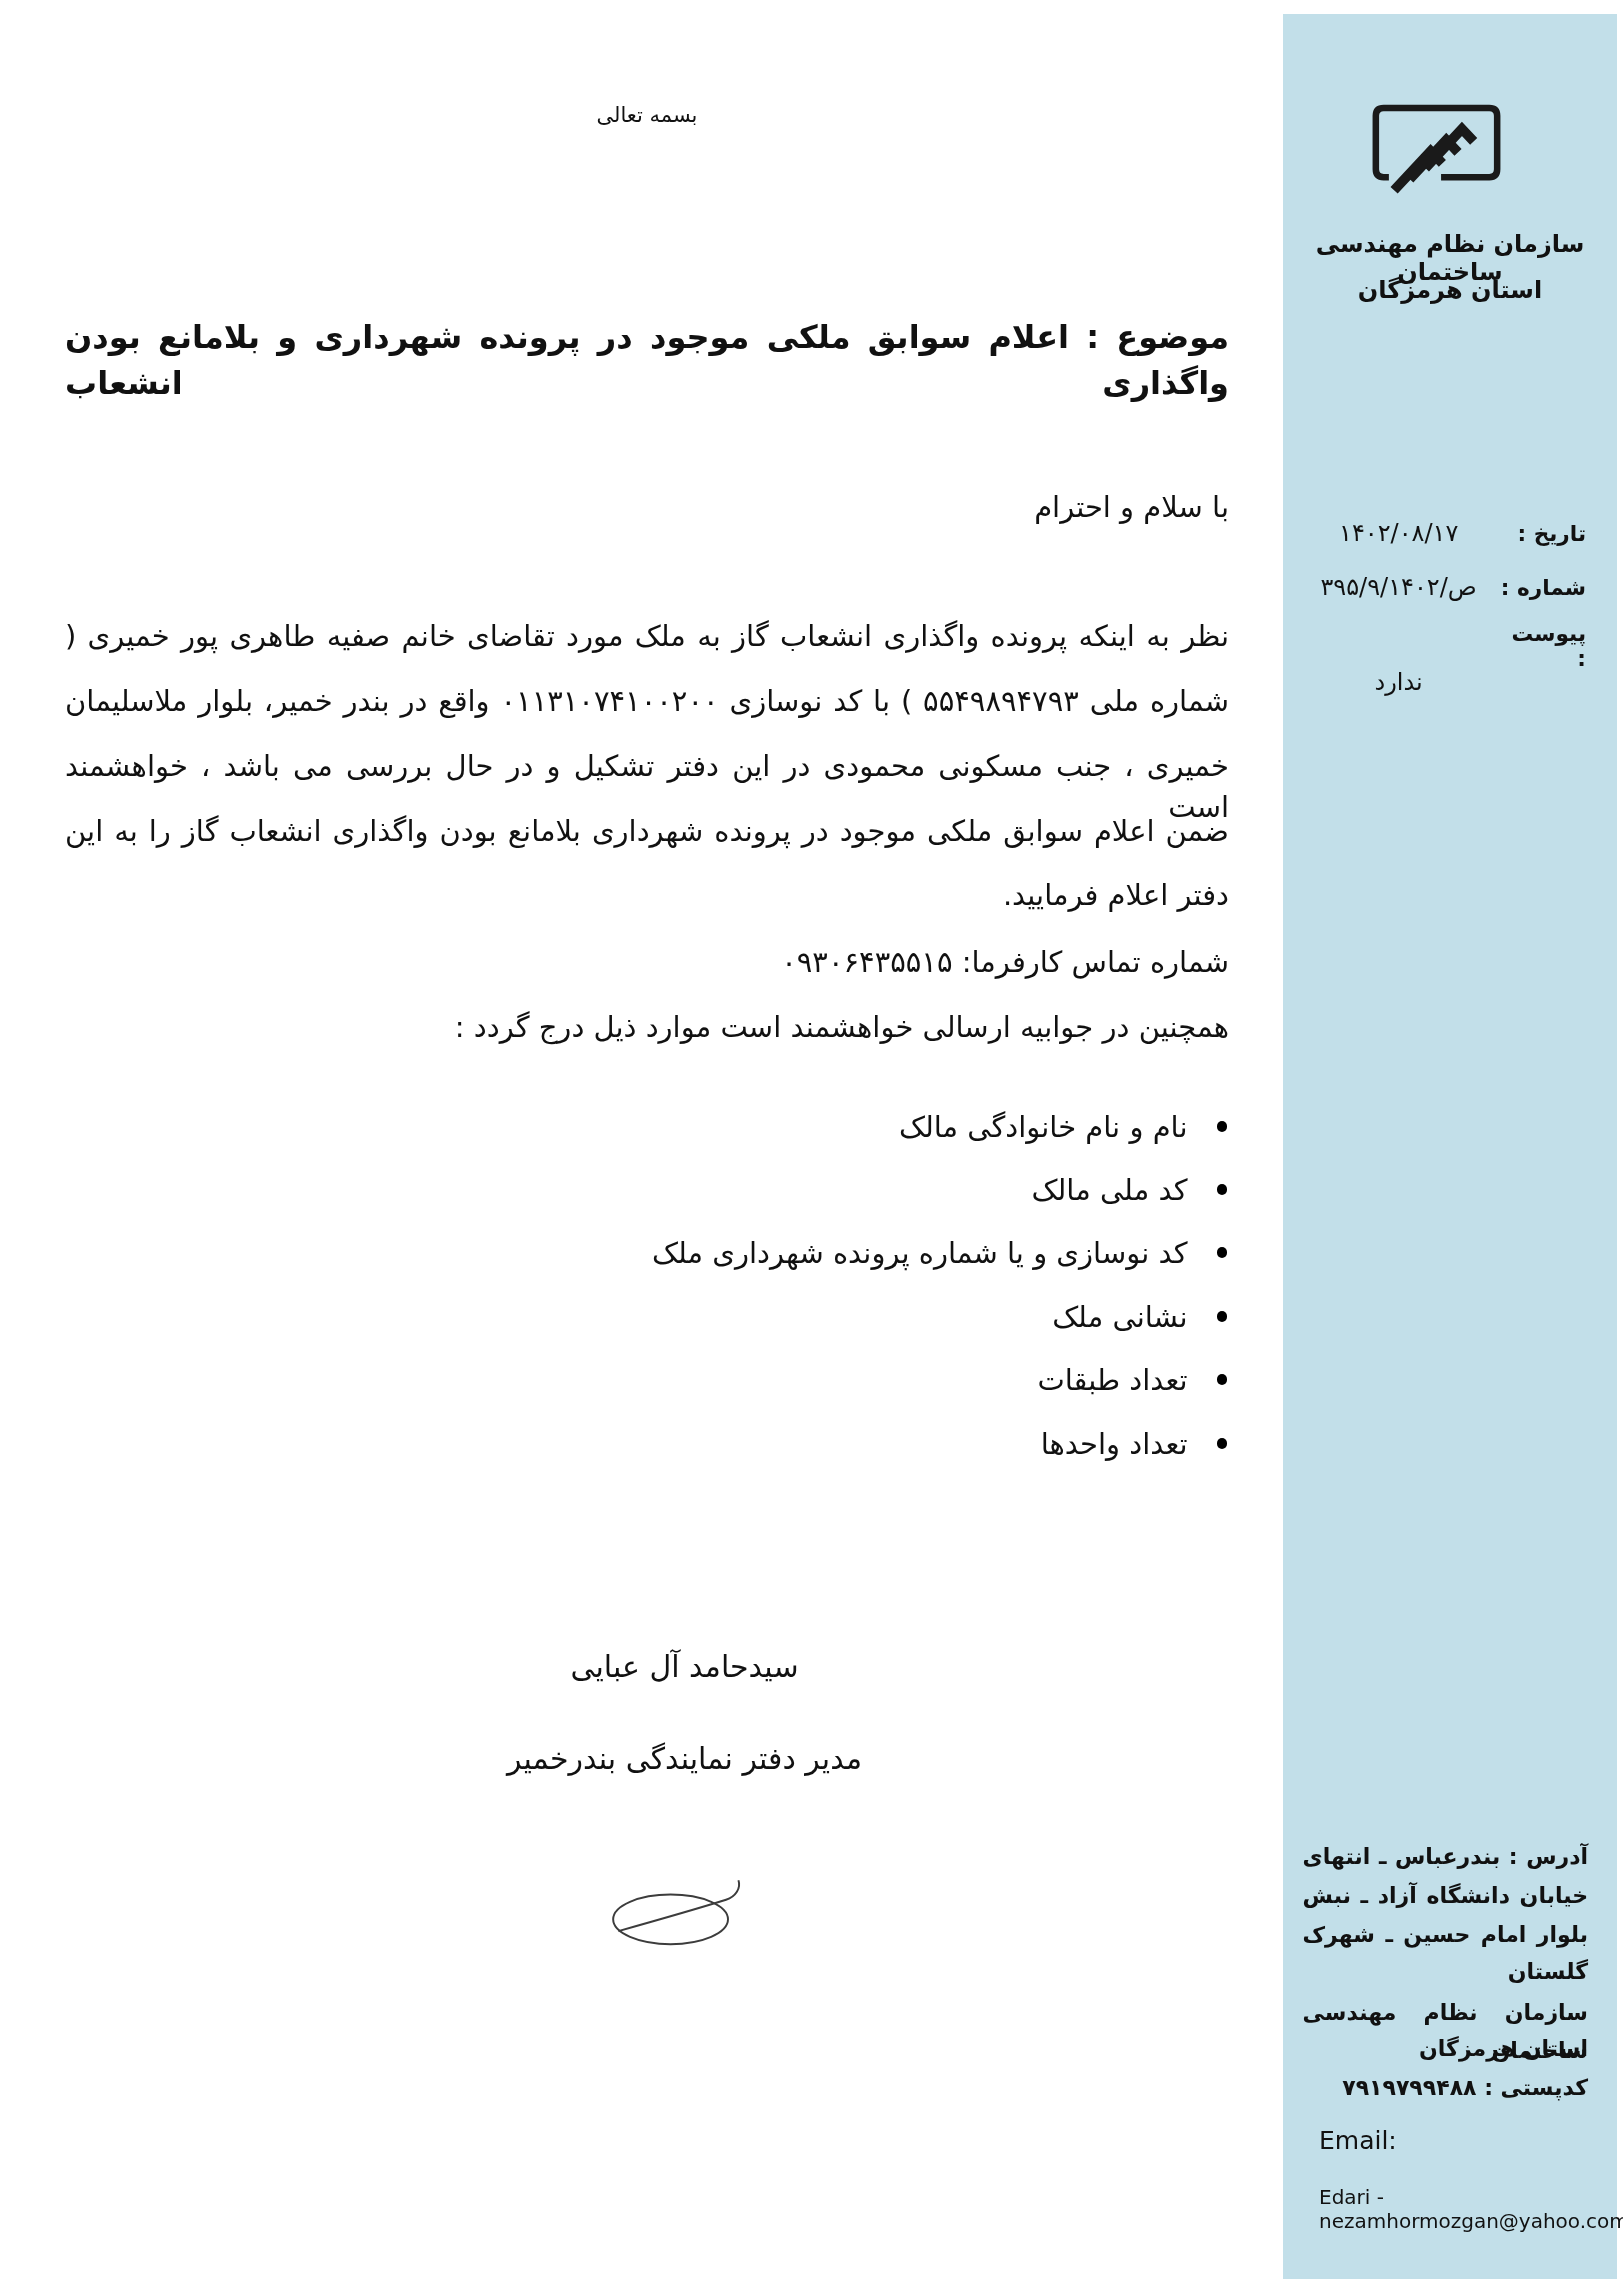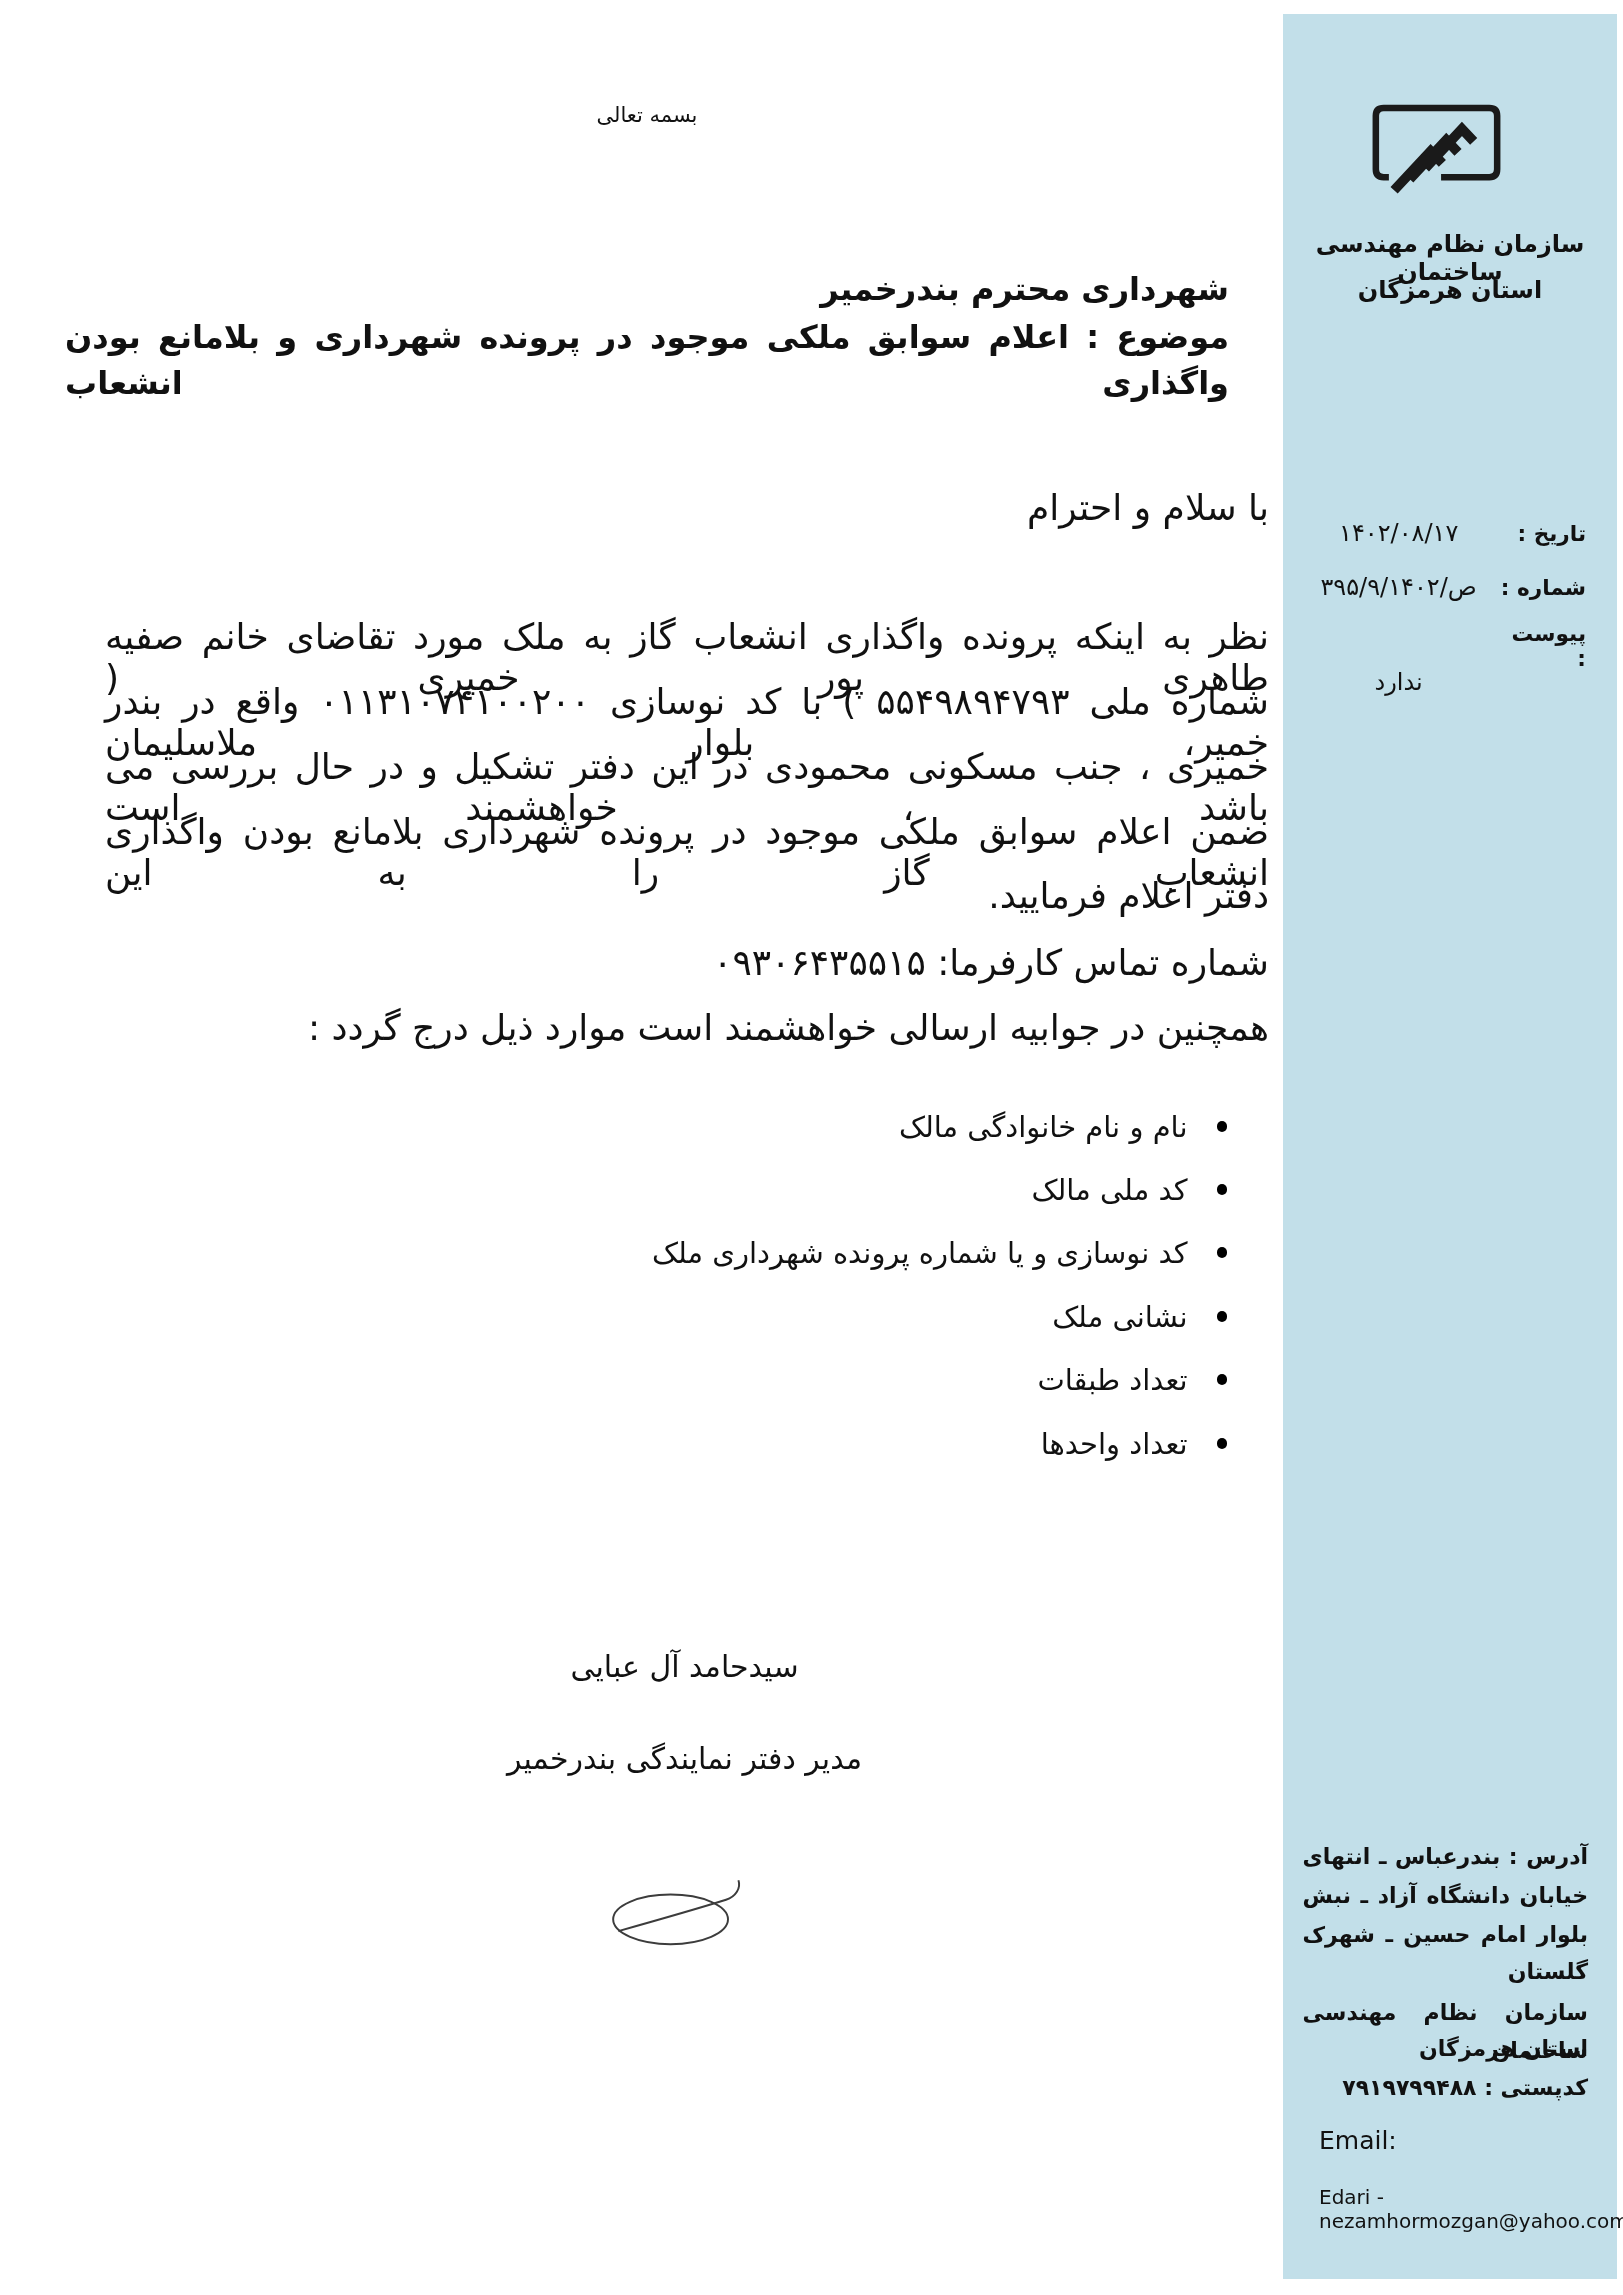--- a/index.html
+++ b/index.html
@@ -7,21 +7,21 @@
     position:relative; width:1623px; height:2295px; background:#ffffff;
     font-family:"DejaVu Sans", sans-serif; color:#111; overflow:hidden;padding-left:36px;
   }
   .abs{position:absolute;}
   .rtl{direction:rtl;}
   .mline{left:65px; width:1164px;}
   .right{text-align:right;}
   .just{text-align:justify; text-align-last:justify;}
   .besmele{top:103px; left:65px; width:1164px; text-align:center; font-size:21px; direction:rtl;}
   .h{font-size:32px; font-weight:bold; line-height:46px;}
-  .body-line{font-size:36px; line-height:41px;margin-left:40px;}
+  .body-line{font-size:29px; line-height:41px;}
   .sig{font-size:30px; left:292px; width:785px; text-align:center; direction:rtl;}
   .bullet{position:absolute; right:432px; direction:rtl; display:flex; align-items:center; height:41px;}
   .dot{width:10.5px; height:10.5px; border-radius:50%; background:#000; margin-left:29px; flex:0 0 auto;}
   .btxt{font-size:29px; white-space:nowrap;}
   
   .sidebar{position:absolute; left:1283px; top:14.4px; width:334px; height:2265px; background:#c2dfe9;}
   .org{left:0; width:334px; text-align:center; font-weight:bold; font-size:24px; direction:rtl;}
   .meta-row{position:absolute; left:18.3px; right:31px; direction:rtl; display:flex; align-items:baseline;}
   .meta-label{font-weight:bold; font-size:21.6px; width:90px; flex:0 0 auto;}
   .meta-value{flex:1 1 auto; text-align:center; font-size:24px; white-space:nowrap;}
@@ -29,21 +29,20 @@
   .addr-just{text-align:justify; text-align-last:justify; white-space:normal;}
   .email{left:36px; right:13px; direction:ltr; text-align:left;}
 </style>
 </head>
 <body>
 
 <div class="page">
 
   <div class="abs besmele">بسمه تعالی</div>
 
-  <div class="abs rtl h mline right" style="top:266px">شهرداری محترم بندرخمیر</div>
   <div class="abs rtl h mline just" style="top:314px">موضوع : اعلام سوابق ملکی موجود در پرونده شهرداری و بلامانع بودن واگذاری انشعاب</div>
 
   <div class="abs rtl body-line mline right" style="top:487px">با سلام و احترام</div>
 
   <div class="abs rtl body-line mline just" style="top:616px">نظر به اینکه پرونده واگذاری انشعاب گاز به ملک مورد تقاضای خانم صفیه طاهری پور خمیری (</div>
   <div class="abs rtl body-line mline just" style="top:681px">شماره ملی ۵۵۴۹۸۹۴۷۹۳ ) با کد نوسازی ۰۱۱۳۱۰۷۴۱۰۰۲۰۰ واقع در بندر خمیر، بلوار ملاسلیمان</div>
   <div class="abs rtl body-line mline just" style="top:746px">خمیری ، جنب مسکونی محمودی در این دفتر تشکیل و در حال بررسی می باشد ، خواهشمند است</div>
   <div class="abs rtl body-line mline just" style="top:811px">ضمن اعلام سوابق ملکی موجود در پرونده شهرداری بلامانع بودن واگذاری انشعاب گاز را به این</div>
   <div class="abs rtl body-line mline right" style="top:875px">دفتر اعلام فرمایید.</div>
 

